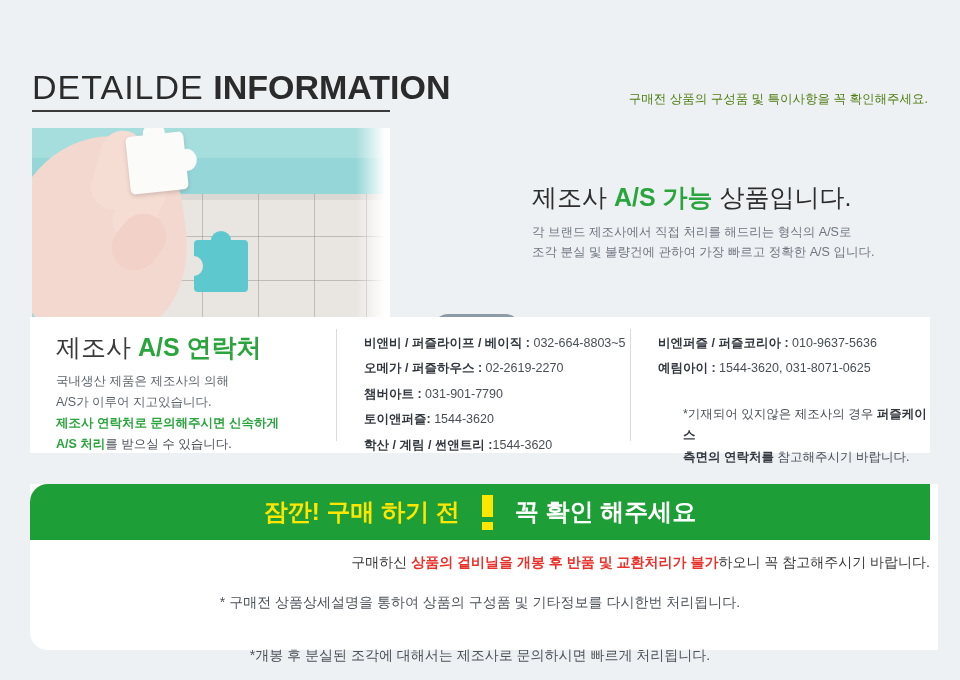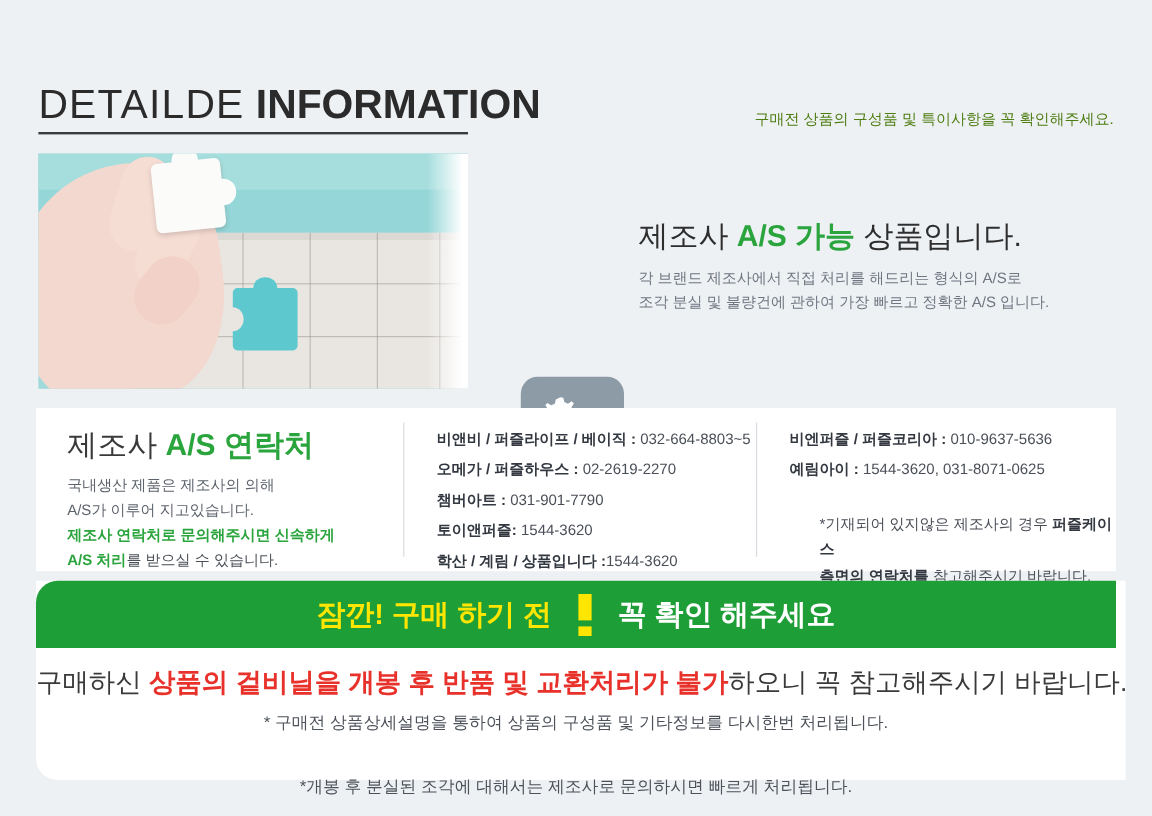--- a/index.html
+++ b/index.html
@@ -94,21 +94,21 @@
   .hero-head{
     font-size:25px;color:#2e2e2e;white-space:nowrap;line-height:1.1;
   }
   .hero-head .hl{color:#2aa43c;font-weight:bold;}
   .hero-sub{
     margin-top:10px;font-size:12.5px;color:#6f7680;line-height:1.62;
   }
 
   
   .contact-card{
-    position:absolute;left:30px;top:340px;width:900px;height:136px;background:#ffffff;
+    position:absolute;left:30px;top:317px;width:900px;height:136px;background:#ffffff;
   }
   .c-left{position:absolute;left:26px;top:14px;width:276px;}
   .c-left h3{
     margin:0;font-size:25px;font-weight:normal;color:#3a3a3a;white-space:nowrap;
   }
   .c-left h3 .hl{color:#2aa43c;font-weight:bold;}
   .c-left p{margin:7px 0 0;font-size:12.5px;color:#5d636c;line-height:1.68;}
   .c-left .g{color:#2aa43c;font-weight:bold;}
   .c-left .d{color:#4a4f57;}
 
@@ -137,21 +137,21 @@
     display:flex;align-items:center;justify-content:center;gap:22px;
   }
   .bn-y{color:#ffe600;font-size:24px;font-weight:bold;white-space:nowrap;}
   .bn-w{color:#ffffff;font-size:24px;font-weight:bold;white-space:nowrap;}
   .bang{position:relative;width:11px;height:34px;}
   .bang .bar{position:absolute;left:0;top:0;width:11px;height:22px;background:#ffe600;}
   .bang .dot{position:absolute;left:0;top:27px;width:11px;height:8px;background:#ffe600;}
 
   .warn-main{
     position:absolute;left:0;top:70px;width:900px;text-align:right;
-    font-size:22px;color:#3a3a3a;white-space:nowrap;
+    font-size:14px;color:#3a3a3a;white-space:nowrap;
   }
   .warn-main .red{color:#e8312a;font-weight:bold;}
   .warn-sub{
     position:absolute;left:0;width:900px;text-align:center;
     font-size:14px;color:#4d525a;white-space:nowrap;
   }
   .ws1{top:110px;}
   .ws2{top:139px;margin-top:24px;}
 </style>
 </head>
@@ -230,21 +230,21 @@
     </div>
 
     <div class="divider div1"></div>
     <div class="divider div2"></div>
 
     <div class="c-mid">
       <div class="cline"><b>비앤비 / 퍼즐라이프 / 베이직 : </b><span>032-664-8803~5</span></div>
       <div class="cline"><b>오메가 / 퍼즐하우스 : </b><span>02-2619-2270</span></div>
       <div class="cline"><b>챔버아트 : </b><span>031-901-7790</span></div>
       <div class="cline"><b>토이앤퍼즐: </b><span>1544-3620</span></div>
-      <div class="cline"><b>학산 / 계림 / 상품입니다 :</b><span>1544-3620</span></div>
+      <div class="cline"><b>학산 / 계림 / 썬앤트리 :</b><span>1544-3620</span></div>
     </div>
 
     <div class="c-right">
       <div class="cline"><b>비엔퍼즐 / 퍼즐코리아 : </b><span>010-9637-5636</span></div>
       <div class="cline"><b>예림아이 : </b><span>1544-3620, 031-8071-0625</span></div>
       <div class="cnote">
         <span>*기재되어 있지않은 제조사의 경우 </span><b>퍼즐케이스</b><br>
         <b>측면의 연락처를</b><span> 참고해주시기 바랍니다.</span>
       </div>
     </div>

